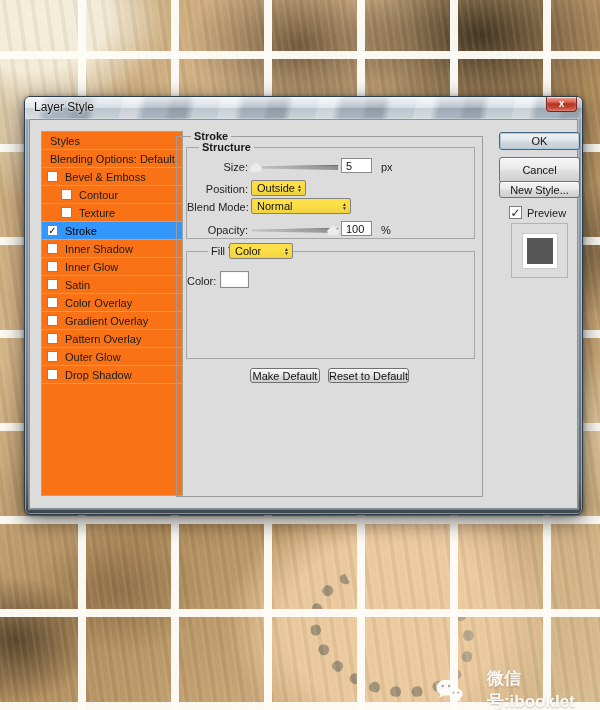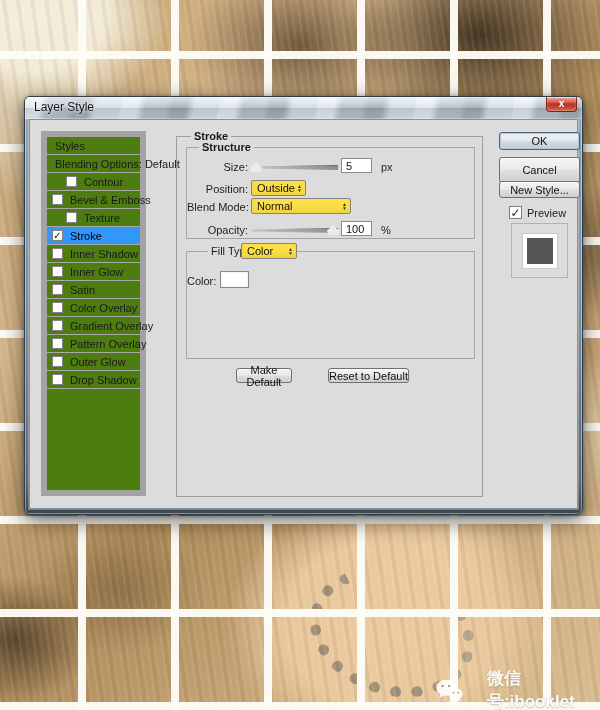--- a/index.html
+++ b/index.html
@@ -50,21 +50,21 @@
   .closebtn { position:absolute; right:5px; top:0; width:31px; height:15px; z-index:3;
     border:1px solid #7e231a; border-top:none; border-radius:0 1px 4px 4px;
     background: linear-gradient(to bottom, #f0a494 0%, #d96553 35%, #b23422 50%, #c34733 75%, #d6705b 100%);
     box-shadow: inset 0 1px 0 rgba(255,255,255,.55), inset 0 0 3px rgba(255,230,220,.4);
     color:#fff; font-size:10px; font-weight:bold; text-align:center; line-height:13px; cursor:pointer; }
 
   .client { position:absolute; left:4px; right:4px; top:22px; bottom:5px;
     background:#dcdcdc; border:1px solid #87919a; box-shadow:0 0 0 1px rgba(255,255,255,.3); }
 
   
-  .sidebar { position:absolute; left:11px; top:11px; width:105px; height:365px; border:6px solid #a3a3a3; background:#4d7c0f; }
+  .sidebar { position:absolute; left:11px; top:11px; width:142px; height:365px; border:1px solid #a3a3a3; background:#f97316; }
   .srow { height:18px; border-bottom:1px solid #a9a9a9; display:flex; align-items:center; font-size:11px; color:#1a1a1a; gap:7px; }
   .srow.header { padding-left:8px; }
   .srow.item { cursor:pointer; }
   .srow.selected { color:#000; }
   .cb { width:11px; height:11px; min-width:11px; background:#fdfdfd; border:1px solid #828282; margin-left:5px;
         display:flex; align-items:center; justify-content:center; font-size:10px; line-height:10px; color:#111; }
   .cb.indent { margin-left:19px; }
   .slabel { white-space:nowrap; }
 
   
@@ -133,26 +133,26 @@
 
       <div class="sidebar">
         <div class="srow header">
           <span class="slabel">Styles</span>
         </div>
         <div class="srow header">
           <span class="slabel">Blending Options: Default</span>
         </div>
         <div id="styles-list">
             <div class="srow item">
+              <span class="cb"></span>
+              <span class="slabel">Bevel &amp; Emboss</span>
+            </div>
+            <div class="srow item">
               <span class="cb indent"></span>
               <span class="slabel">Contour</span>
-            </div>
-            <div class="srow item">
-              <span class="cb"></span>
-              <span class="slabel">Bevel &amp; Emboss</span>
             </div>
             <div class="srow item">
               <span class="cb indent"></span>
               <span class="slabel">Texture</span>
             </div>
             <div class="srow item selected" style="background: rgb(50, 150, 250);">
               <span class="cb">
                 <span>✓</span>
               </span>
               <span class="slabel">Stroke</span>
@@ -228,32 +228,32 @@
           <div class="slider" style="left:65px; top:77px">
             <div class="track"></div>
             <div class="thumb" style="left:75px"></div>
           </div>
           <input class="numinput" style="left: 154px; top: 73px;" value="100">
           <span class="unit" style="left:194px; top:76px">%</span>
         </div>
 
         <div class="fillbox">
           <span class="grouplabel" style="left:21px; top:-7px; font-weight:normal">Fill Type:</span>
-          <div class="dropdown" style="left:54px; top:-9px; width:56px">
+          <div class="dropdown" style="left:42px; top:-9px; width:64px">
             <span>Color</span>
             <span class="stepper">
                 <i>▲</i>
                 <i>▼</i>
               </span>
           </div>
           <span class="flabel" style="left:0; width:29px; top:23px">Color:</span>
           <div class="swatch" style="left: 33px; top: 19px; width: 29px; height: 17px; background: rgb(255, 255, 255);"></div>
         </div>
 
-        <button class="btn" style="left:59px; top:231px; width:56px; height:15px">Make Default</button>
+        <button class="btn" style="left:73px; top:231px; width:70px; height:15px">Make Default</button>
         <button class="btn" style="left:151px; top:231px; width:81px; height:15px">Reset to Default</button>
       </div>
 
       <button class="btn focus" style="left:469px; top:12px; width:81px; height:18px">OK</button>
       <button class="btn" style="left:469px; top:37px; width:81px; height:26px">Cancel</button>
       <button class="btn" style="left:469px; top:61px; width:81px; height:17px">New Style...</button>
 
       <div class="previewwrap">
         <span class="pcb">
             <span>✓</span>

